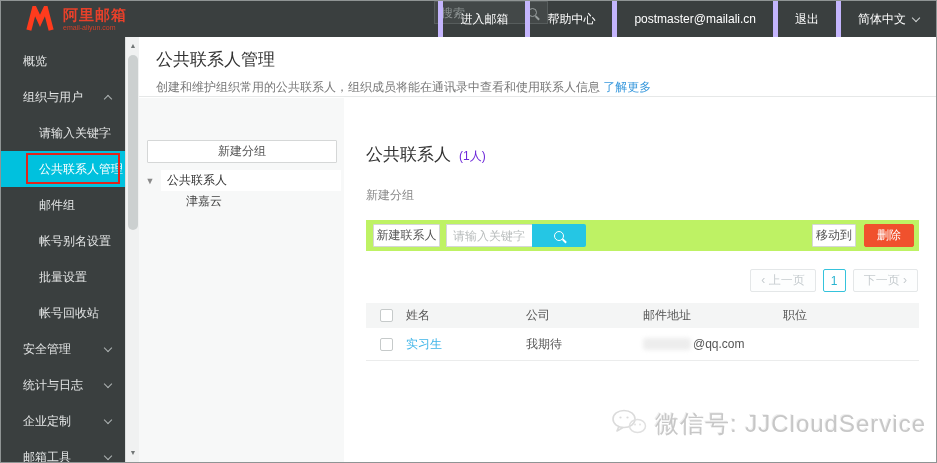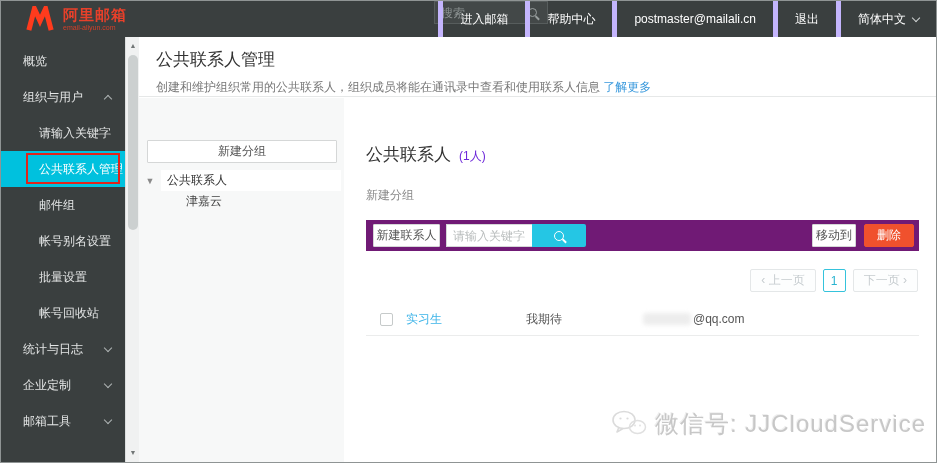--- a/index.html
+++ b/index.html
@@ -56,21 +56,21 @@
   .tree-root-label { flex:1; height:21px; line-height:21px; background:#fff; color:#333; font-size:12px; padding-left:6px; margin-right:3px; }
   .tree-child-row { position:absolute; left:47px; top:93px; height:21px; line-height:21px; color:#444; font-size:12px; cursor:pointer; }
 
   
   .section { position:absolute; left:205px; top:61px; right:0; bottom:0; background:#fff; }
   .sec-title-row { position:absolute; left:22px; top:45px; display:flex; align-items:baseline; }
   .sec-title { font-size:17px; color:#333; }
   .sec-count { font-size:12px; color:#6d28d9; margin-left:8px; }
   .sec-newgroup { position:absolute; left:22px; top:89px; font-size:12px; color:#8a8a8a; cursor:pointer; }
 
-  .toolbar { position:absolute; left:22px; top:122px; right:17px; height:31px; background:#701a75; display:flex; align-items:center; padding:0 5px; }
+  .toolbar { position:absolute; left:22px; top:122px; right:17px; height:31px; background:#bef264; display:flex; align-items:center; padding:0 5px; }
   .new-contact-btn { width:67px; height:23px; margin-left:2px; }
   .kw-input { width:86px; height:23px; border:1px solid #d5d7d7; border-right:none; outline:none; font-size:12px; color:#555; padding:0 6px; margin-left:6px; }
   .kw-input::placeholder { color:#b9bdbd; }
   .search-btn { width:54px; height:23px; background:#25c6e4; border:none; display:flex; align-items:center; justify-content:center; cursor:pointer; border-radius:0 2px 2px 0; }
   .search-btn .mag { color:#fff; width:10px; height:10px; }
   .toolbar-spacer { flex:1; }
   .move-btn { width:44px; height:23px; margin-right:8px; }
   .delete-btn { width:50px; height:23px; background:#f0512d; border:1px solid #f0512d; color:#fff; font-size:12px; cursor:pointer; border-radius:2px; display:inline-flex; align-items:center; justify-content:center; }
 
   .pagination { position:absolute; top:171px; right:18px; display:flex; align-items:center; }
@@ -83,21 +83,21 @@
   .col-cb { width:40px; display:flex; justify-content:center; }
   .col-name { width:120px; }
   .col-company { width:117px; }
   .col-email { width:140px; display:flex; align-items:center; }
   .col-title { flex:1; }
   .checkbox { width:13px; height:13px; background:#fff; border:1px solid #c6cacا; border:1px solid #c6caca; border-radius:2px; cursor:pointer; }
   .name-link { color:#3db4e8; cursor:pointer; }
   .redact { display:inline-block; width:48px; height:12px; background:#ededed; border-radius:3px; filter:blur(2px); margin-right:2px; }
 
   
-  .watermark { position:absolute; right:10px; bottom:22px; display:flex; align-items:center; color:#c7c7c7; font-size:24px; letter-spacing:1px; text-shadow:1px 1px 0 #ffffff, -1px -1px 0 #efefef; user-select:none; }
+  .watermark { position:absolute; right:10px; bottom:22px; display:flex; align-items:flex-start; color:#c7c7c7; font-size:24px; letter-spacing:1px; text-shadow:1px 1px 0 #ffffff, -1px -1px 0 #efefef; user-select:none; }
   .watermark svg { margin-right:8px; opacity:.75; }
 </style>
 </head>
 <body>
 
 <div id="screen">
 
   <div class="topbar">
     <div class="brand">
       <svg width="30" height="26" viewBox="0 0 30 28">
@@ -151,20 +151,24 @@
         <span>邮件组</span>
       </div>
     <div class="side-item indent">
         <span>帐号别名设置</span>
       </div>
     <div class="side-item indent">
         <span>批量设置</span>
       </div>
     <div class="side-item indent">
         <span>帐号回收站</span>
+      </div>
+    <div class="side-item">
+        <span>安全管理</span>
+        <span class="side-chev down"></span>
       </div>
     <div class="side-item">
         <span>统计与日志</span>
         <span class="side-chev down"></span>
       </div>
     <div class="side-item">
         <span>企业定制</span>
         <span class="side-chev down"></span>
       </div>
     <div class="side-item">
@@ -217,20 +221,29 @@
         <button class="delete-btn">删除</button>
       </div>
 
       <div class="pagination">
         <span class="page-btn">‹ 上一页</span>
         <span class="page-cur">1</span>
         <span class="page-btn">下一页 ›</span>
       </div>
 
       <div class="table">
+        <div class="t-head">
+          <span class="col-cb">
+              <span class="checkbox"></span>
+            </span>
+          <span class="col-name">姓名</span>
+          <span class="col-company">公司</span>
+          <span class="col-email">邮件地址</span>
+          <span class="col-title">职位</span>
+        </div>
         <div class="t-row">
           <span class="col-cb">
               <span class="checkbox"></span>
             </span>
           <span class="col-name"><span class="name-link">实习生</span></span>
           <span class="col-company">我期待</span>
           <span class="col-email">
             <span class="redact"></span>
             <span>@qq.com</span>
           </span>

